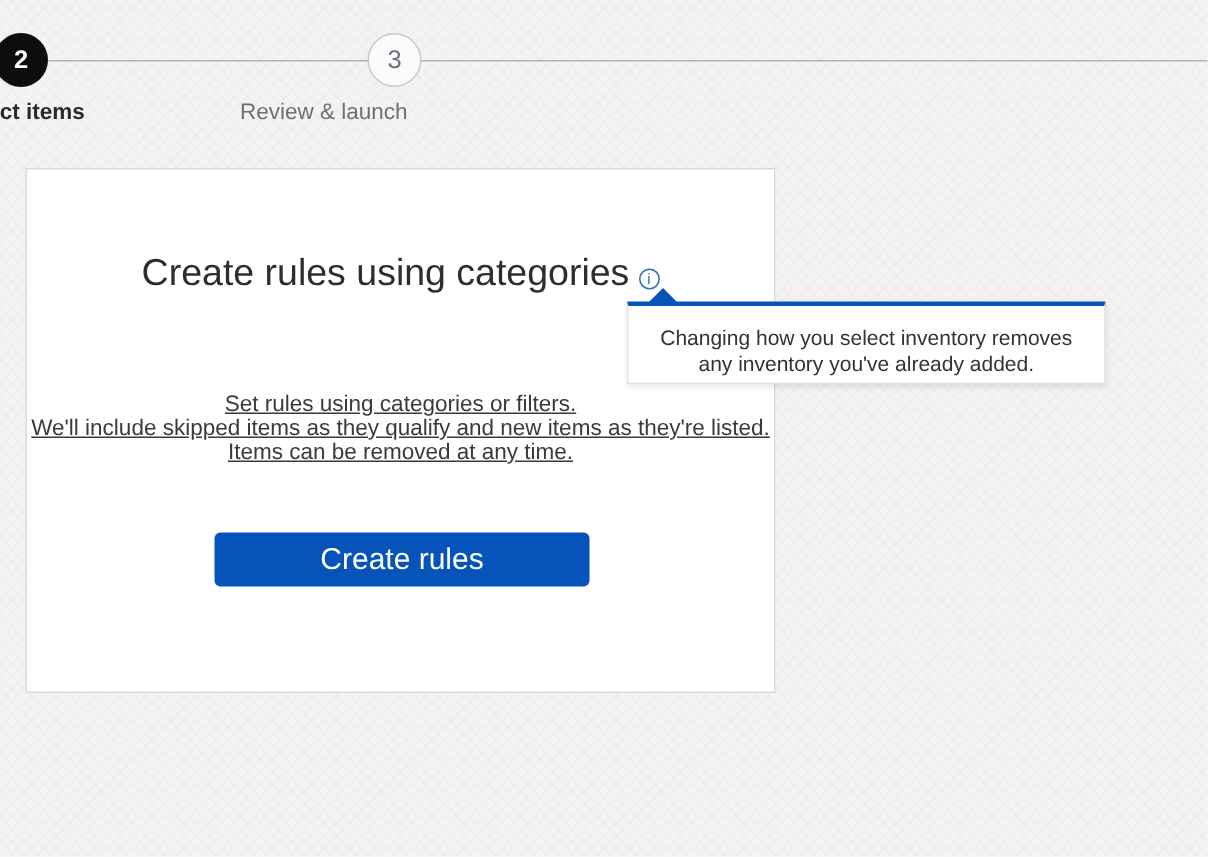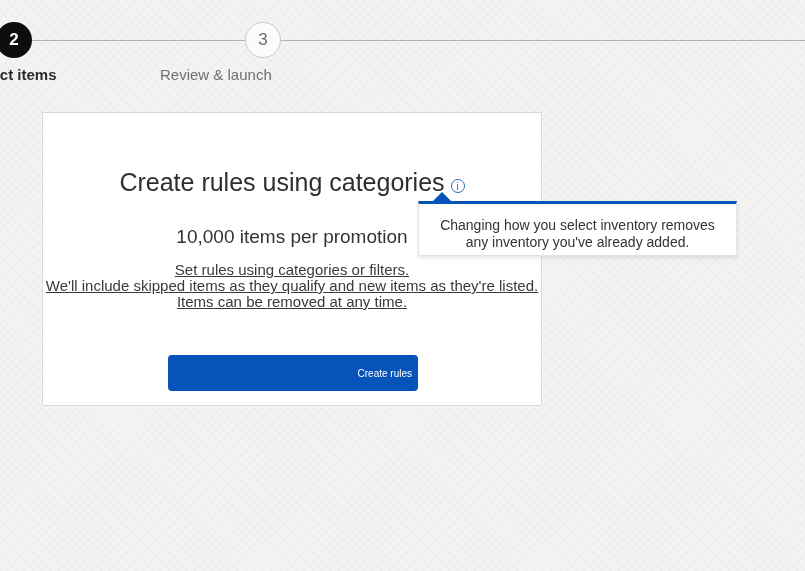--- a/index.html
+++ b/index.html
@@ -60,22 +60,22 @@
   .step-label.upcoming {
     left: 160px;
     width: 205px;
     text-align: left;
     color: #707070;
   }
 
   
   .card {
     position: absolute;
-    left: 42px; top: 112px;
-    width: 500px; height: 294px;
+    left: 17px; top: 112px;
+    width: 500px; height: 350px;
     background: #ffffff;
     border: 1px solid #d9d9d9;
     box-sizing: border-box;
   }
   .card-title {
     position: absolute;
     top: 55px; left: 0; right: 0;
     text-align: center;
     font-size: 25px;
     color: #2e2e2e;
@@ -113,24 +113,23 @@
     text-decoration: underline;
   }
   .create-rules-button {
     position: absolute;
     left: 125px; top: 242px;
     width: 250px; height: 36px;
     background: #0654ba;
     border: none;
     border-radius: 4px;
     color: #ffffff;
-    font-size: 10px;
+    font-size: 20px;
     font-family: "Liberation Sans", sans-serif;
     cursor: pointer;
-    text-align: right;
   }
 
   
   .tooltip {
     position: absolute;
     left: 418px; top: 201px;
     width: 319px;
     box-sizing: border-box;
     background: #ffffff;
     border: 1px solid #e3e3e3;
@@ -167,21 +166,20 @@
 
   <div class="step-circle upcoming">3</div>
   <div class="step-label upcoming">Review &amp; launch</div>
 
   <div class="card">
 
     <div class="card-title">
       <span>Create rules using categories</span><span class="info-icon">i</span>
     </div>
 
-    <div class="card-subtitle">10,000 items per promotion</div>
 
     <div class="card-body">Set rules using categories or filters.
 We'll include skipped items as they qualify and new items as they're listed.
 Items can be removed at any time.</div>
 
     <button class="create-rules-button">Create rules</button>
   </div>
 
   <div class="tooltip">
     <div class="tooltip-arrow"></div>

